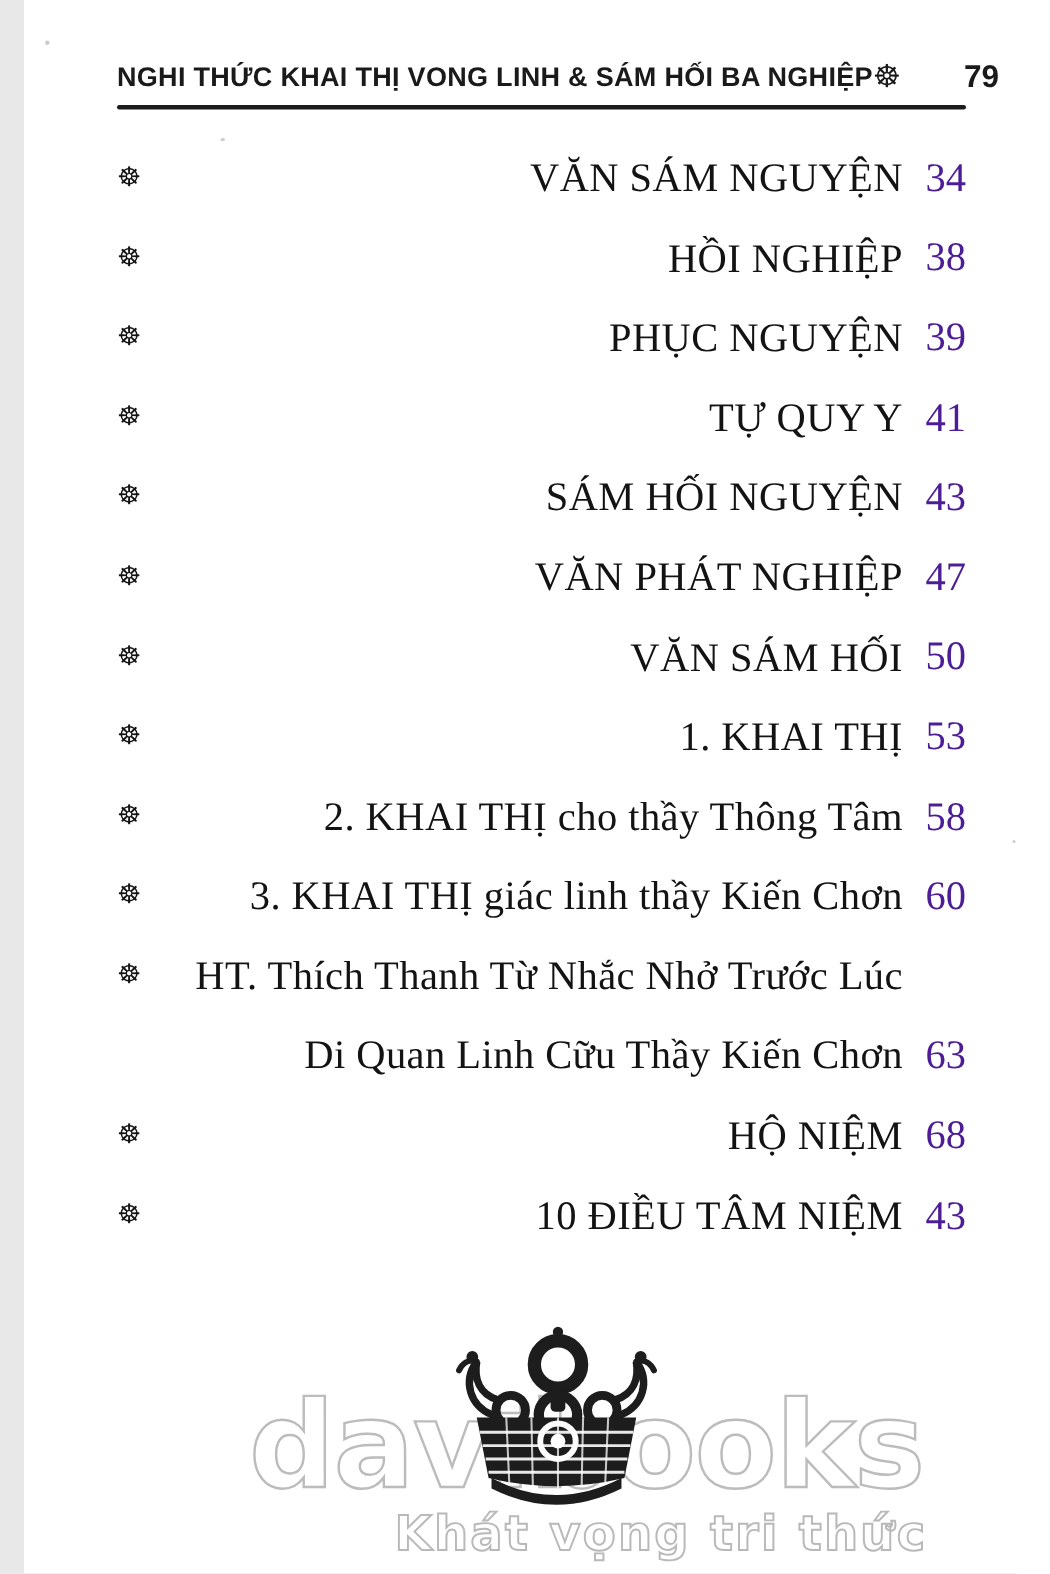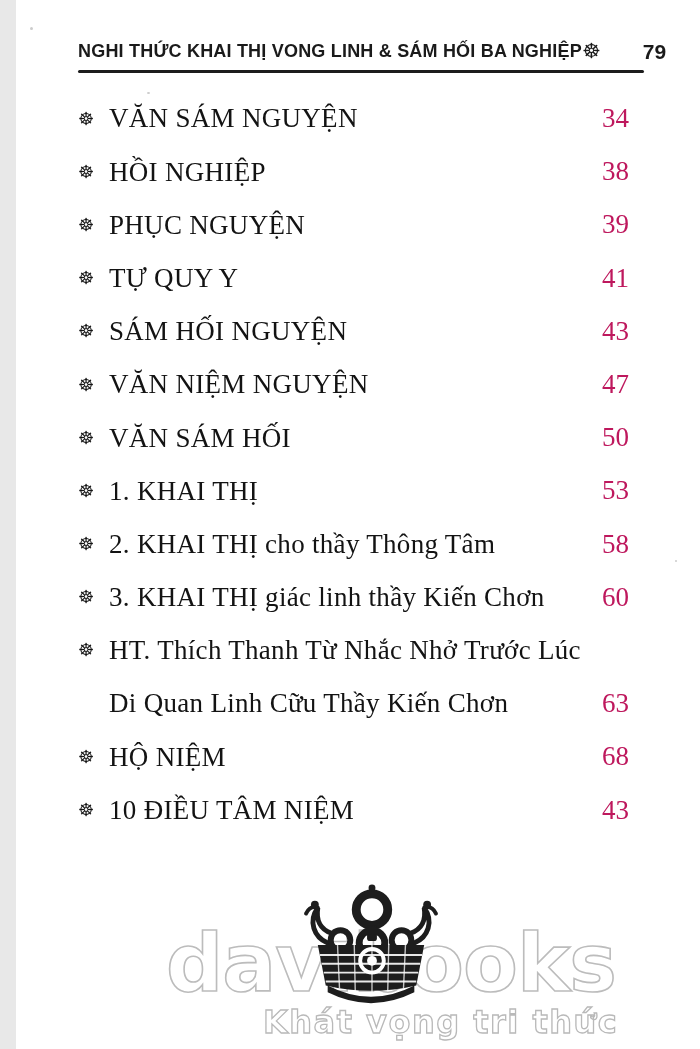--- a/index.html
+++ b/index.html
@@ -74,27 +74,28 @@
     color: #141414;
     flex: 0 0 31px;
   }
   .toc-label {
     flex: 1;
     font-size: 27px;
     line-height: 1.05;
     letter-spacing: 0.3px;
     white-space: nowrap;
     color: #131313;
+    text-align: right;
   }
   .toc-page {
     font-size: 27px;
     line-height: 1;
-    text-align: left;
+    text-align: right;
     min-width: 42px;
-    color: #be185d;
+    color: #4c1d95;
   }
   
   .wm-brand {
     position: absolute;
     left: 150px;
     top: 924px;
     font-family: "DejaVu Sans", sans-serif;
     font-size: 80px;
     font-weight: 700;
     letter-spacing: -1px;
@@ -162,21 +163,21 @@
         <span class="toc-label">TỰ QUY Y</span>
         <span class="toc-page">41</span>
       </div>
       <div class="toc-row">
         <span class="toc-bullet">☸</span>
         <span class="toc-label">SÁM HỐI NGUYỆN</span>
         <span class="toc-page">43</span>
       </div>
       <div class="toc-row">
         <span class="toc-bullet">☸</span>
-        <span class="toc-label">VĂN NIỆM NGUYỆN</span>
+        <span class="toc-label">VĂN PHÁT NGHIỆP</span>
         <span class="toc-page">47</span>
       </div>
       <div class="toc-row">
         <span class="toc-bullet">☸</span>
         <span class="toc-label">VĂN SÁM HỐI</span>
         <span class="toc-page">50</span>
       </div>
       <div class="toc-row">
         <span class="toc-bullet">☸</span>
         <span class="toc-label">1. KHAI THỊ</span>

